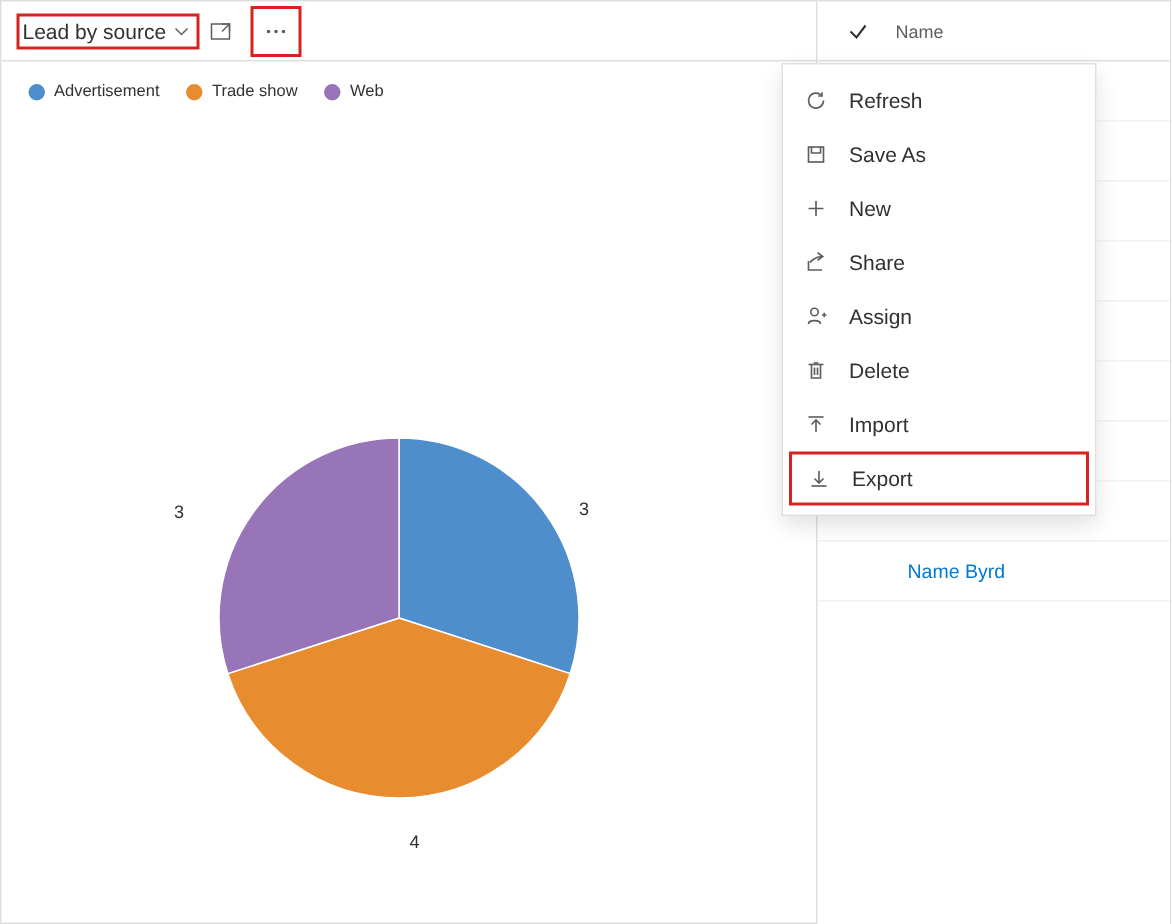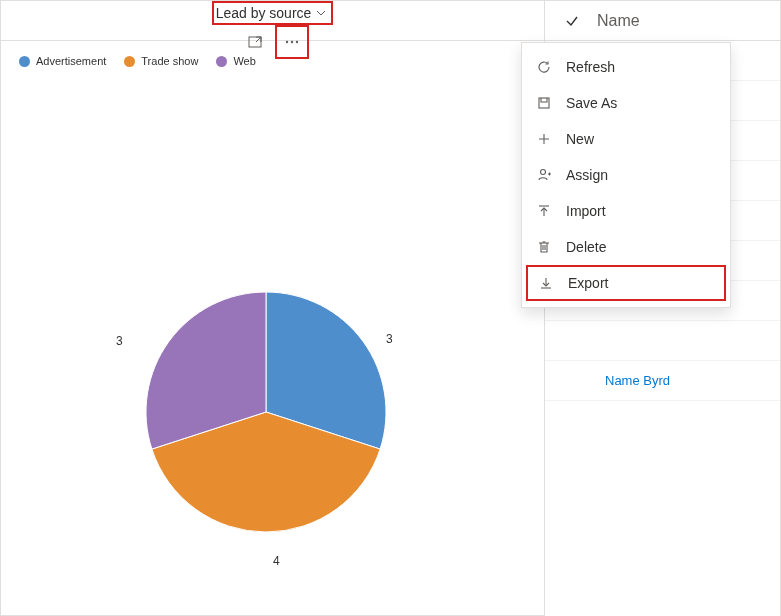--- a/index.html
+++ b/index.html
@@ -19,21 +19,20 @@
       border: 1px solid #e1dfdd;
       position: relative;
       background: #fff;
     }
     .chart-header {
       height: 40px;
       display: flex;
       align-items: center;
       padding: 0 10px 0 14px;
       border-bottom: 1px solid #e1dfdd;
-      flex-direction: column;
     }
     .chart-title-wrap {
       display: flex;
       align-items: center;
       gap: 4px;
       border: 2px solid #d6231f;
       padding: 2px 4px 2px 2px;
       margin-left: -4px;
     }
     .chart-title { font-size: 14px; font-weight: 400; }
@@ -77,21 +76,21 @@
       border-top: 1px solid #e1dfdd;
       border-right: 1px solid #e1dfdd;
     }
     .list-header {
       height: 40px;
       display: flex;
       align-items: center;
       border-bottom: 1px solid #e1dfdd;
       padding-left: 20px;
       gap: 18px;
-      font-size: 16px;
+      font-size: 12px;
       color: #605e5c;
     }
     .check-col { width: 14px; display:flex; align-items:center; justify-content:center; }
     .list-body { }
     .list-row {
       height: 40px;
       border-bottom: 1px solid #f3f2f1;
       display: flex;
       align-items: center;
       padding-left: 60px;
@@ -238,48 +237,58 @@
       <span class="menu-icon">
         <svg width="16" height="16" viewBox="0 0 16 16" fill="none" stroke="#605e5c" stroke-width="1.1">
           <path d="M8 3 L8 13 M3 8 L13 8"></path>
         </svg>
       </span>
       <span>New</span>
     </div>
     <div class="menu-item">
       <span class="menu-icon">
         <svg width="16" height="16" viewBox="0 0 16 16" fill="none" stroke="#605e5c" stroke-width="1.1">
+          <path d="M4 8 C4 8 7 4 12 4"></path>
+          <path d="M9 1.5 L12.5 4 L9 6.5"></path>
+          <path d="M3 7 L3 13 L12 13"></path>
+        </svg>
+      </span>
+      <span>Share</span>
+    </div>
+    <div class="menu-item">
+      <span class="menu-icon">
+        <svg width="16" height="16" viewBox="0 0 16 16" fill="none" stroke="#605e5c" stroke-width="1.1">
           <circle cx="7" cy="5" r="2.5"></circle>
           <path d="M3 13 C3 10 11 10 11 13"></path>
           <path d="M12 7 L15 7 M13.5 5.5 L13.5 8.5"></path>
         </svg>
       </span>
       <span>Assign</span>
-    </div>
-    <div class="menu-item">
-      <span class="menu-icon">
-        <svg width="16" height="16" viewBox="0 0 16 16" fill="none" stroke="#605e5c" stroke-width="1.1">
-          <path d="M3 3 L13 3"></path>
-          <path d="M8 13 L8 5"></path>
-          <path d="M5 8 L8 5 L11 8"></path>
-        </svg>
-      </span>
-      <span>Import</span>
     </div>
     <div class="menu-item">
       <span class="menu-icon">
         <svg width="16" height="16" viewBox="0 0 16 16" fill="none" stroke="#605e5c" stroke-width="1.1">
           <path d="M3 4 L13 4"></path>
           <path d="M5 4 L5 13 L11 13 L11 4"></path>
           <path d="M6.5 3 L9.5 3"></path>
           <path d="M7 6 L7 11 M9 6 L9 11"></path>
         </svg>
       </span>
       <span>Delete</span>
     </div>
+    <div class="menu-item">
+      <span class="menu-icon">
+        <svg width="16" height="16" viewBox="0 0 16 16" fill="none" stroke="#605e5c" stroke-width="1.1">
+          <path d="M3 3 L13 3"></path>
+          <path d="M8 13 L8 5"></path>
+          <path d="M5 8 L8 5 L11 8"></path>
+        </svg>
+      </span>
+      <span>Import</span>
+    </div>
     <div class="menu-item export-highlight">
       <span class="menu-icon">
         <svg width="16" height="16" viewBox="0 0 16 16" fill="none" stroke="#605e5c" stroke-width="1.1">
           <path d="M3 13 L13 13"></path>
           <path d="M8 3 L8 11"></path>
           <path d="M5 8 L8 11 L11 8"></path>
         </svg>
       </span>
       <span>Export</span>
     </div>

